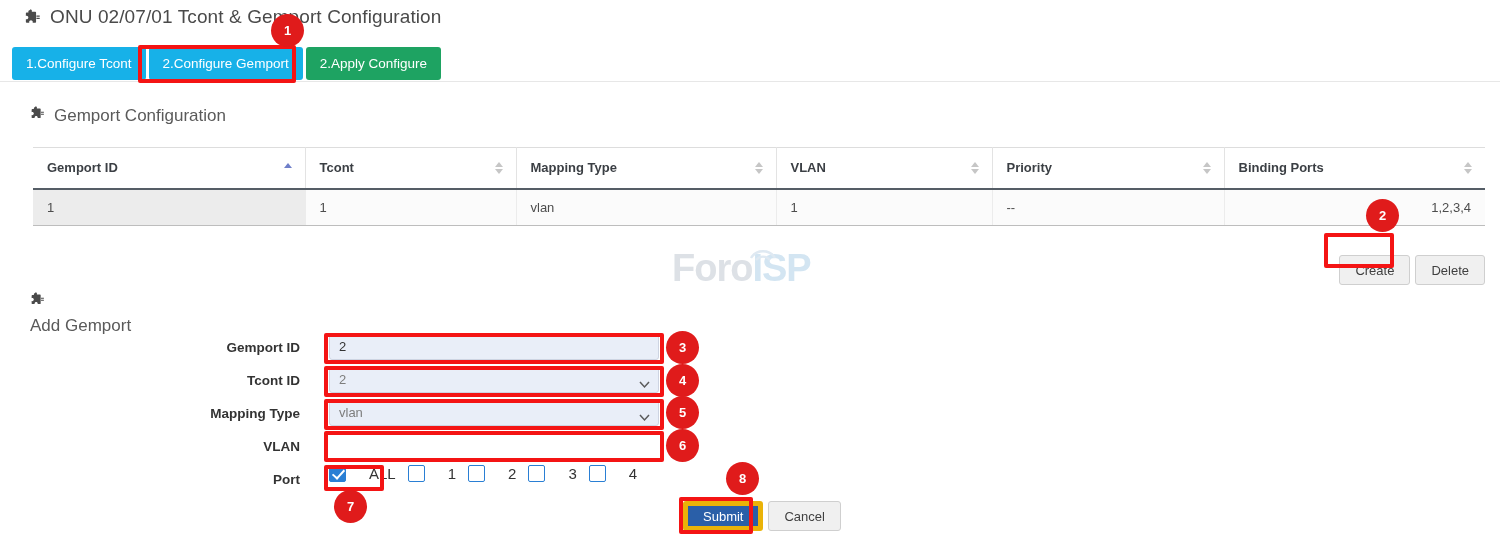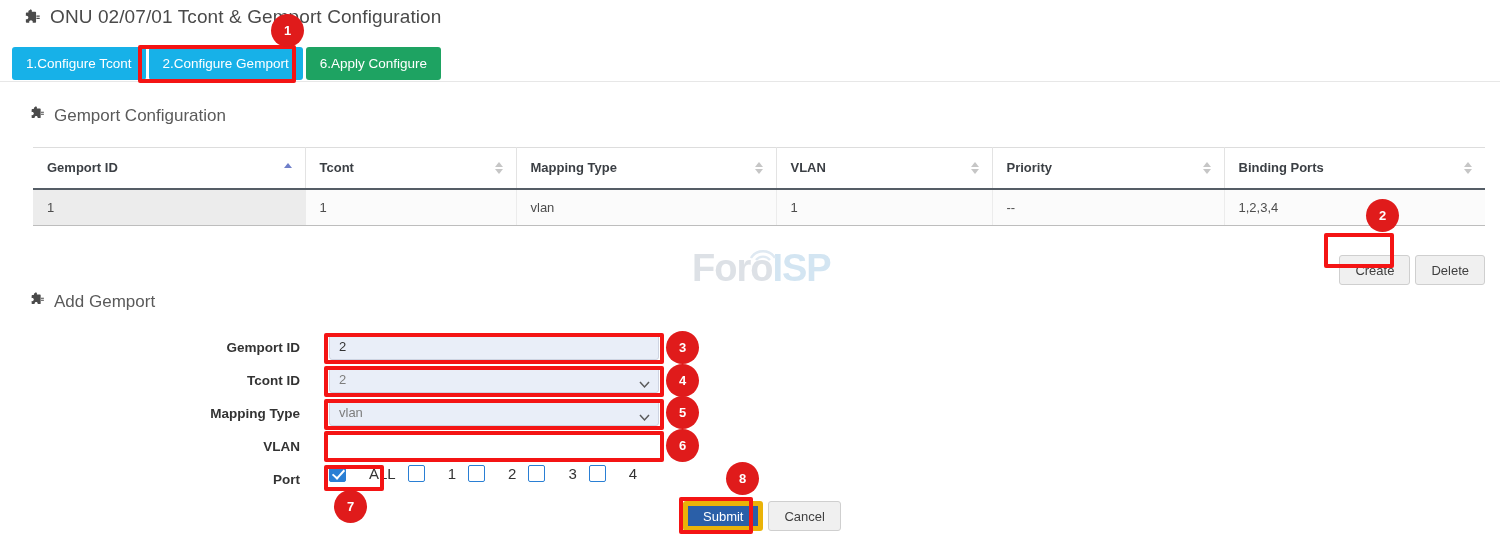--- a/index.html
+++ b/index.html
@@ -35,21 +35,21 @@
   .tabbar-underline {
     position:absolute; left:0; top:81px; width:1500px; height:1px; background:#e7e7e7;
   }
 
   
   .section-head {
     position: absolute; display: flex; align-items: flex-start; gap: 9px;
     font-size: 17px; color: #5a5a5a; font-weight: 400;
   }
   #gemport-config-head { left: 30px; top: 106px; }
-  #add-gemport-head    { left: 30px; top: 292px; }
+  #add-gemport-head    { left: 30px; top: 292px; flex-direction: column; }
 
   
   .table-wrap { position: absolute; left: 33px; top: 147px; width: 1452px; }
   table.grid { border-collapse: collapse; width: 100%; table-layout: fixed; }
   table.grid thead th {
     height: 41px;
     border-top: 1px solid #ddd;
     border-bottom: 2px solid #555d66;
     border-right: 1px solid #e3e3e3;
     background: #ffffff;
@@ -63,42 +63,42 @@
   table.grid thead th:last-child { border-right: none; }
   table.grid tbody td {
     height: 37px;
     padding: 0 14px;
     font-size: 13px; color: #4d4d4d;
     border-bottom: 1px solid #bdbdbd;
     border-right: 1px solid #ececec;
     background: #fbfbfb;
     white-space: nowrap;
   }
-  table.grid tbody td:last-child { border-right: none; }
+  table.grid tbody td:last-child { border-right: none; text-align: right; }
   table.grid tbody td.sorted-col { background: #ececec; }
   .sort-ic {
     position: absolute; right: 12px; top: 50%; transform: translateY(-50%);
     width: 10px; height: 14px;
   }
 
   
   .tbl-actions { position: absolute; right: 15px; top: 235px; display: flex; gap: 5px; margin-top: 20px; }
   .btn-plain {
     height: 30px; padding: 0 15px;
     background: #f0f0f0; border: 1px solid #cfcfcf; border-radius: 3px;
     font-size: 13px; color: #404040; cursor: pointer;
     font-family: "Liberation Sans", sans-serif;
     display:flex; align-items:center; justify-content:center;
   }
 
   
   .watermark {
     position: absolute; left: 672px; top: 247px;
     font-size: 38px; font-weight: bold; letter-spacing: -1px;
-    user-select: none; pointer-events: none; margin-left: 20px;
+    user-select: none; pointer-events: none;
   }
   .wm-foro { color: #dde1e6; }
   .wm-isp  { color: #d3e5f2; }
   .wm-arc  { position:absolute; left: 748px; top: 245px; }
 
   
   .form { position: absolute; left: 0; top: 333px; width: 1500px; }
   .frow { position: relative; height: 32px; margin-bottom: 1px; }
   .flabel {
     position: absolute; left: 0; width: 300px; text-align: right;
@@ -171,21 +171,21 @@
         <path fill="#4a4a4a" d="M7.2 1.2c-1.2 0-2.1.9-2.1 2 0 .3.1.6.2.9H3.1c-.5 0-.9.4-.9.9v3.2c.3-.1.6-.2.9-.2 1.1 0 2 .9 2 2.1s-.9 2.1-2 2.1c-.3 0-.6-.1-.9-.2v3.2c0 .5.4.9.9.9h3.2c-.1-.3-.2-.6-.2-.9 0-1.1.9-2 2.1-2s2.1.9 2.1 2c0 .3-.1.6-.2.9h3.2c.5 0 .9-.4.9-.9V4.1c0-.5-.4-.9-.9-.9H9.1c.1-.3.2-.6.2-.9 0-1.1-.9-2-2.1-2z"></path>
         <path fill="#4a4a4a" d="M14.6 7.6h3.9v1.5h-3.9zM14.6 10.2h3.9v1.5h-3.9z"></path>
       </svg>
     </span>
     <span>ONU 02/07/01 Tcont &amp; Gemport Configuration</span>
   </div>
 
   <div class="tabbar">
     <button class="tab cyan">1.Configure Tcont</button>
     <button class="tab cyan">2.Configure Gemport</button>
-    <button class="tab green">6.Apply Configure</button>
+    <button class="tab green">2.Apply Configure</button>
   </div>
   <div class="tabbar-underline"></div>
 
   <div class="section-head" id="gemport-config-head">
     <span>
       <svg class="puzzle-icon" width="15" height="15" viewBox="0 0 20 20">
         <path fill="#4a4a4a" d="M7.2 1.2c-1.2 0-2.1.9-2.1 2 0 .3.1.6.2.9H3.1c-.5 0-.9.4-.9.9v3.2c.3-.1.6-.2.9-.2 1.1 0 2 .9 2 2.1s-.9 2.1-2 2.1c-.3 0-.6-.1-.9-.2v3.2c0 .5.4.9.9.9h3.2c-.1-.3-.2-.6-.2-.9 0-1.1.9-2 2.1-2s2.1.9 2.1 2c0 .3-.1.6-.2.9h3.2c.5 0 .9-.4.9-.9V4.1c0-.5-.4-.9-.9-.9H9.1c.1-.3.2-.6.2-.9 0-1.1-.9-2-2.1-2z"></path>
         <path fill="#4a4a4a" d="M14.6 7.6h3.9v1.5h-3.9zM14.6 10.2h3.9v1.5h-3.9z"></path>
       </svg>
     </span>

